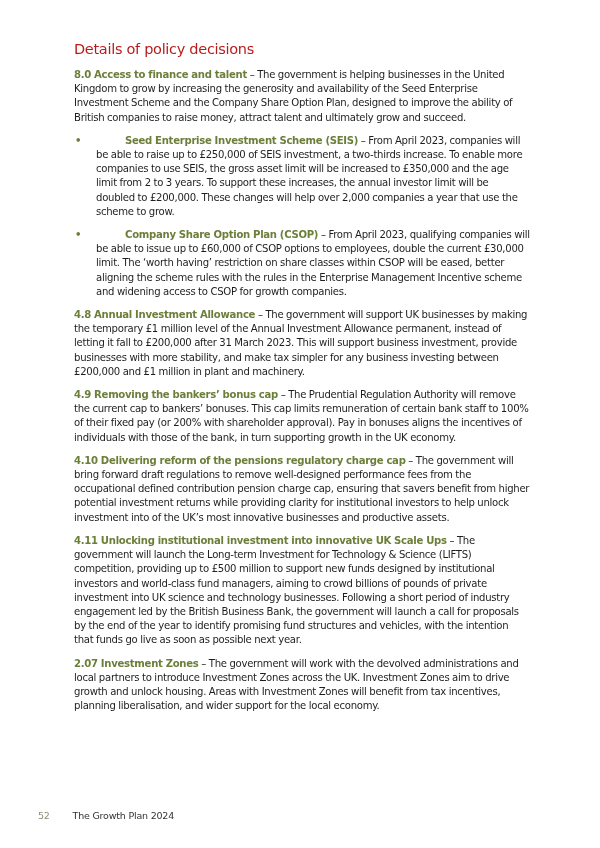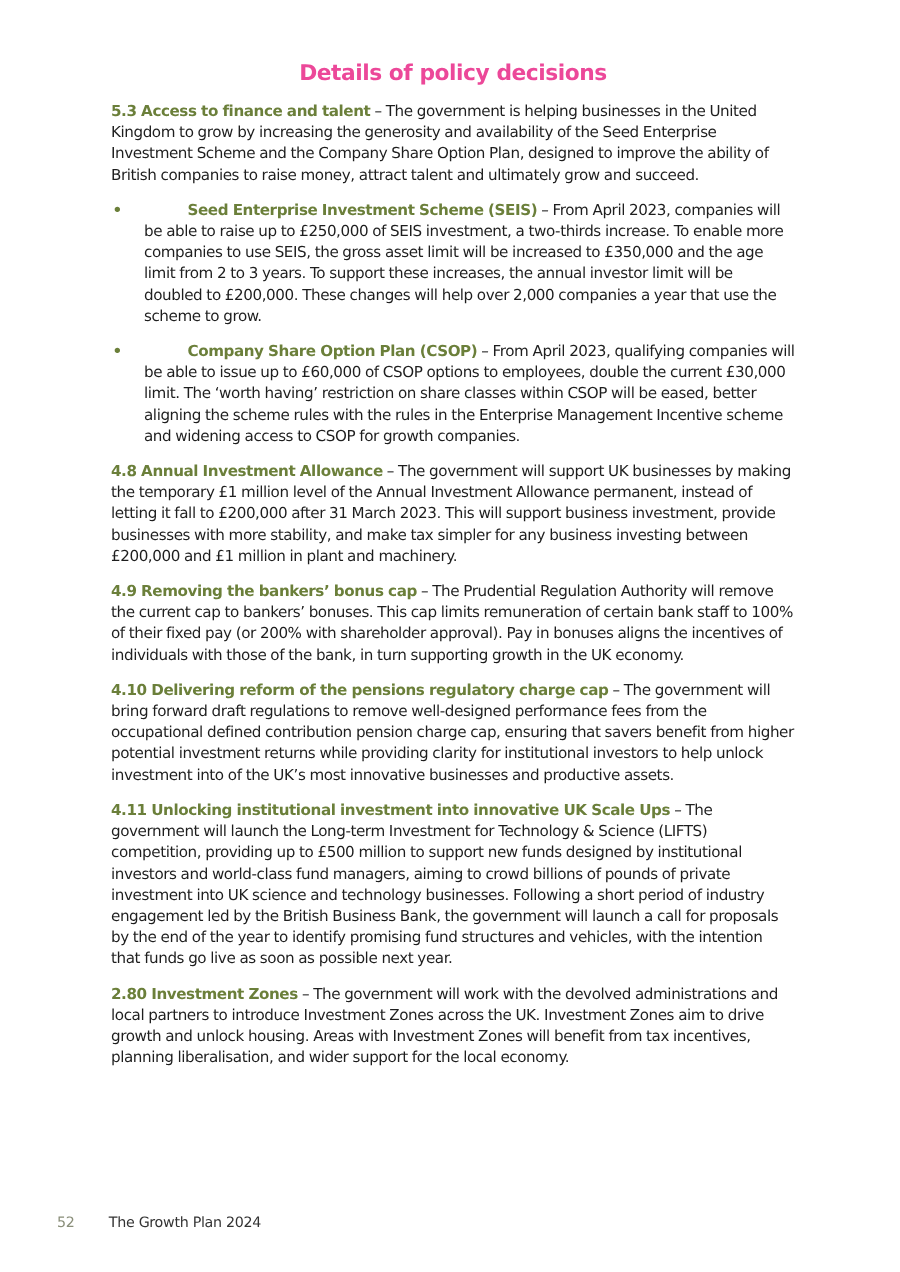--- a/index.html
+++ b/index.html
@@ -17,26 +17,25 @@
     }
     .page {
       position: absolute;
       left: 74px;
       top: 40px;
       width: 456px;
     }
     .section-title {
       font-family: "DejaVu Sans", sans-serif;
       font-size: 14.5px;
-      font-weight: bold;
-      color: #ec4899;
+      font-weight: normal;
+      color: #b91c1c;
       margin: 0 0 10px 0;
       letter-spacing: -0.3px;
       line-height: 18px;
-      text-align: center;
     }
     .sub-title {
       font-size: 11px;
       font-weight: bold;
       color: #6b7f3a;
       margin: 0 0 4px 0;
       letter-spacing: -0.25px;
       line-height: 15px;
     }
     .para {
@@ -91,21 +90,21 @@
       color: #333333;
     }
   </style>
 </head>
 <body>
 
 <div class="page">
   <h1 class="section-title">Details of policy decisions</h1>
 
   <p class="para">
-    <span class="lead">5.3  Access to finance and talent</span><span> – The government is helping businesses in the United Kingdom to grow by increasing the generosity and availability of the Seed Enterprise Investment Scheme and the Company Share Option Plan, designed to improve the ability of British companies to raise money, attract talent and ultimately grow and succeed.</span>
+    <span class="lead">8.0  Access to finance and talent</span><span> – The government is helping businesses in the United Kingdom to grow by increasing the generosity and availability of the Seed Enterprise Investment Scheme and the Company Share Option Plan, designed to improve the ability of British companies to raise money, attract talent and ultimately grow and succeed.</span>
   </p>
 
   <ul class="bullets">
     <li class="bullet">
       <span class="dot">•</span>
       <span class="lead">Seed Enterprise Investment Scheme (SEIS)</span><span> – From April 2023, companies will be able to raise up to £250,000 of SEIS investment, a two-thirds increase. To enable more companies to use SEIS, the gross asset limit will be increased to £350,000 and the age limit from 2 to 3 years. To support these increases, the annual investor limit will be doubled to £200,000. These changes will help over 2,000 companies a year that use the scheme to grow.</span>
     </li>
     <li class="bullet">
       <span class="dot">•</span>
       <span class="lead">Company Share Option Plan (CSOP)</span><span> – From April 2023, qualifying companies will be able to issue up to £60,000 of CSOP options to employees, double the current £30,000 limit. The ‘worth having’ restriction on share classes within CSOP will be eased, better aligning the scheme rules with the rules in the Enterprise Management Incentive scheme and widening access to CSOP for growth companies.</span>
@@ -122,20 +121,20 @@
 
   <p class="para">
     <span class="lead">4.10  Delivering reform of the pensions regulatory charge cap</span><span> – The government will bring forward draft regulations to remove well-designed performance fees from the occupational defined contribution pension charge cap, ensuring that savers benefit from higher potential investment returns while providing clarity for institutional investors to help unlock investment into of the UK’s most innovative businesses and productive assets.</span>
   </p>
 
   <p class="para">
     <span class="lead">4.11  Unlocking institutional investment into innovative UK Scale Ups</span><span> – The government will launch the Long-term Investment for Technology &amp; Science (LIFTS) competition, providing up to £500 million to support new funds designed by institutional investors and world-class fund managers, aiming to crowd billions of pounds of private investment into UK science and technology businesses. Following a short period of industry engagement led by the British Business Bank, the government will launch a call for proposals by the end of the year to identify promising fund structures and vehicles, with the intention that funds go live as soon as possible next year.</span>
   </p>
 
   <p class="para">
-    <span class="lead">2.80  Investment Zones</span><span> – The government will work with the devolved administrations and local partners to introduce Investment Zones across the UK. Investment Zones aim to drive growth and unlock housing. Areas with Investment Zones will benefit from tax incentives, planning liberalisation, and wider support for the local economy.</span>
+    <span class="lead">2.07  Investment Zones</span><span> – The government will work with the devolved administrations and local partners to introduce Investment Zones across the UK. Investment Zones aim to drive growth and unlock housing. Areas with Investment Zones will benefit from tax incentives, planning liberalisation, and wider support for the local economy.</span>
   </p>
 </div>
 
 <div class="footer">
   <span class="page-num">52</span>
   <span class="doc-title">The Growth Plan 2024</span>
 </div>
 
 </body></html>

